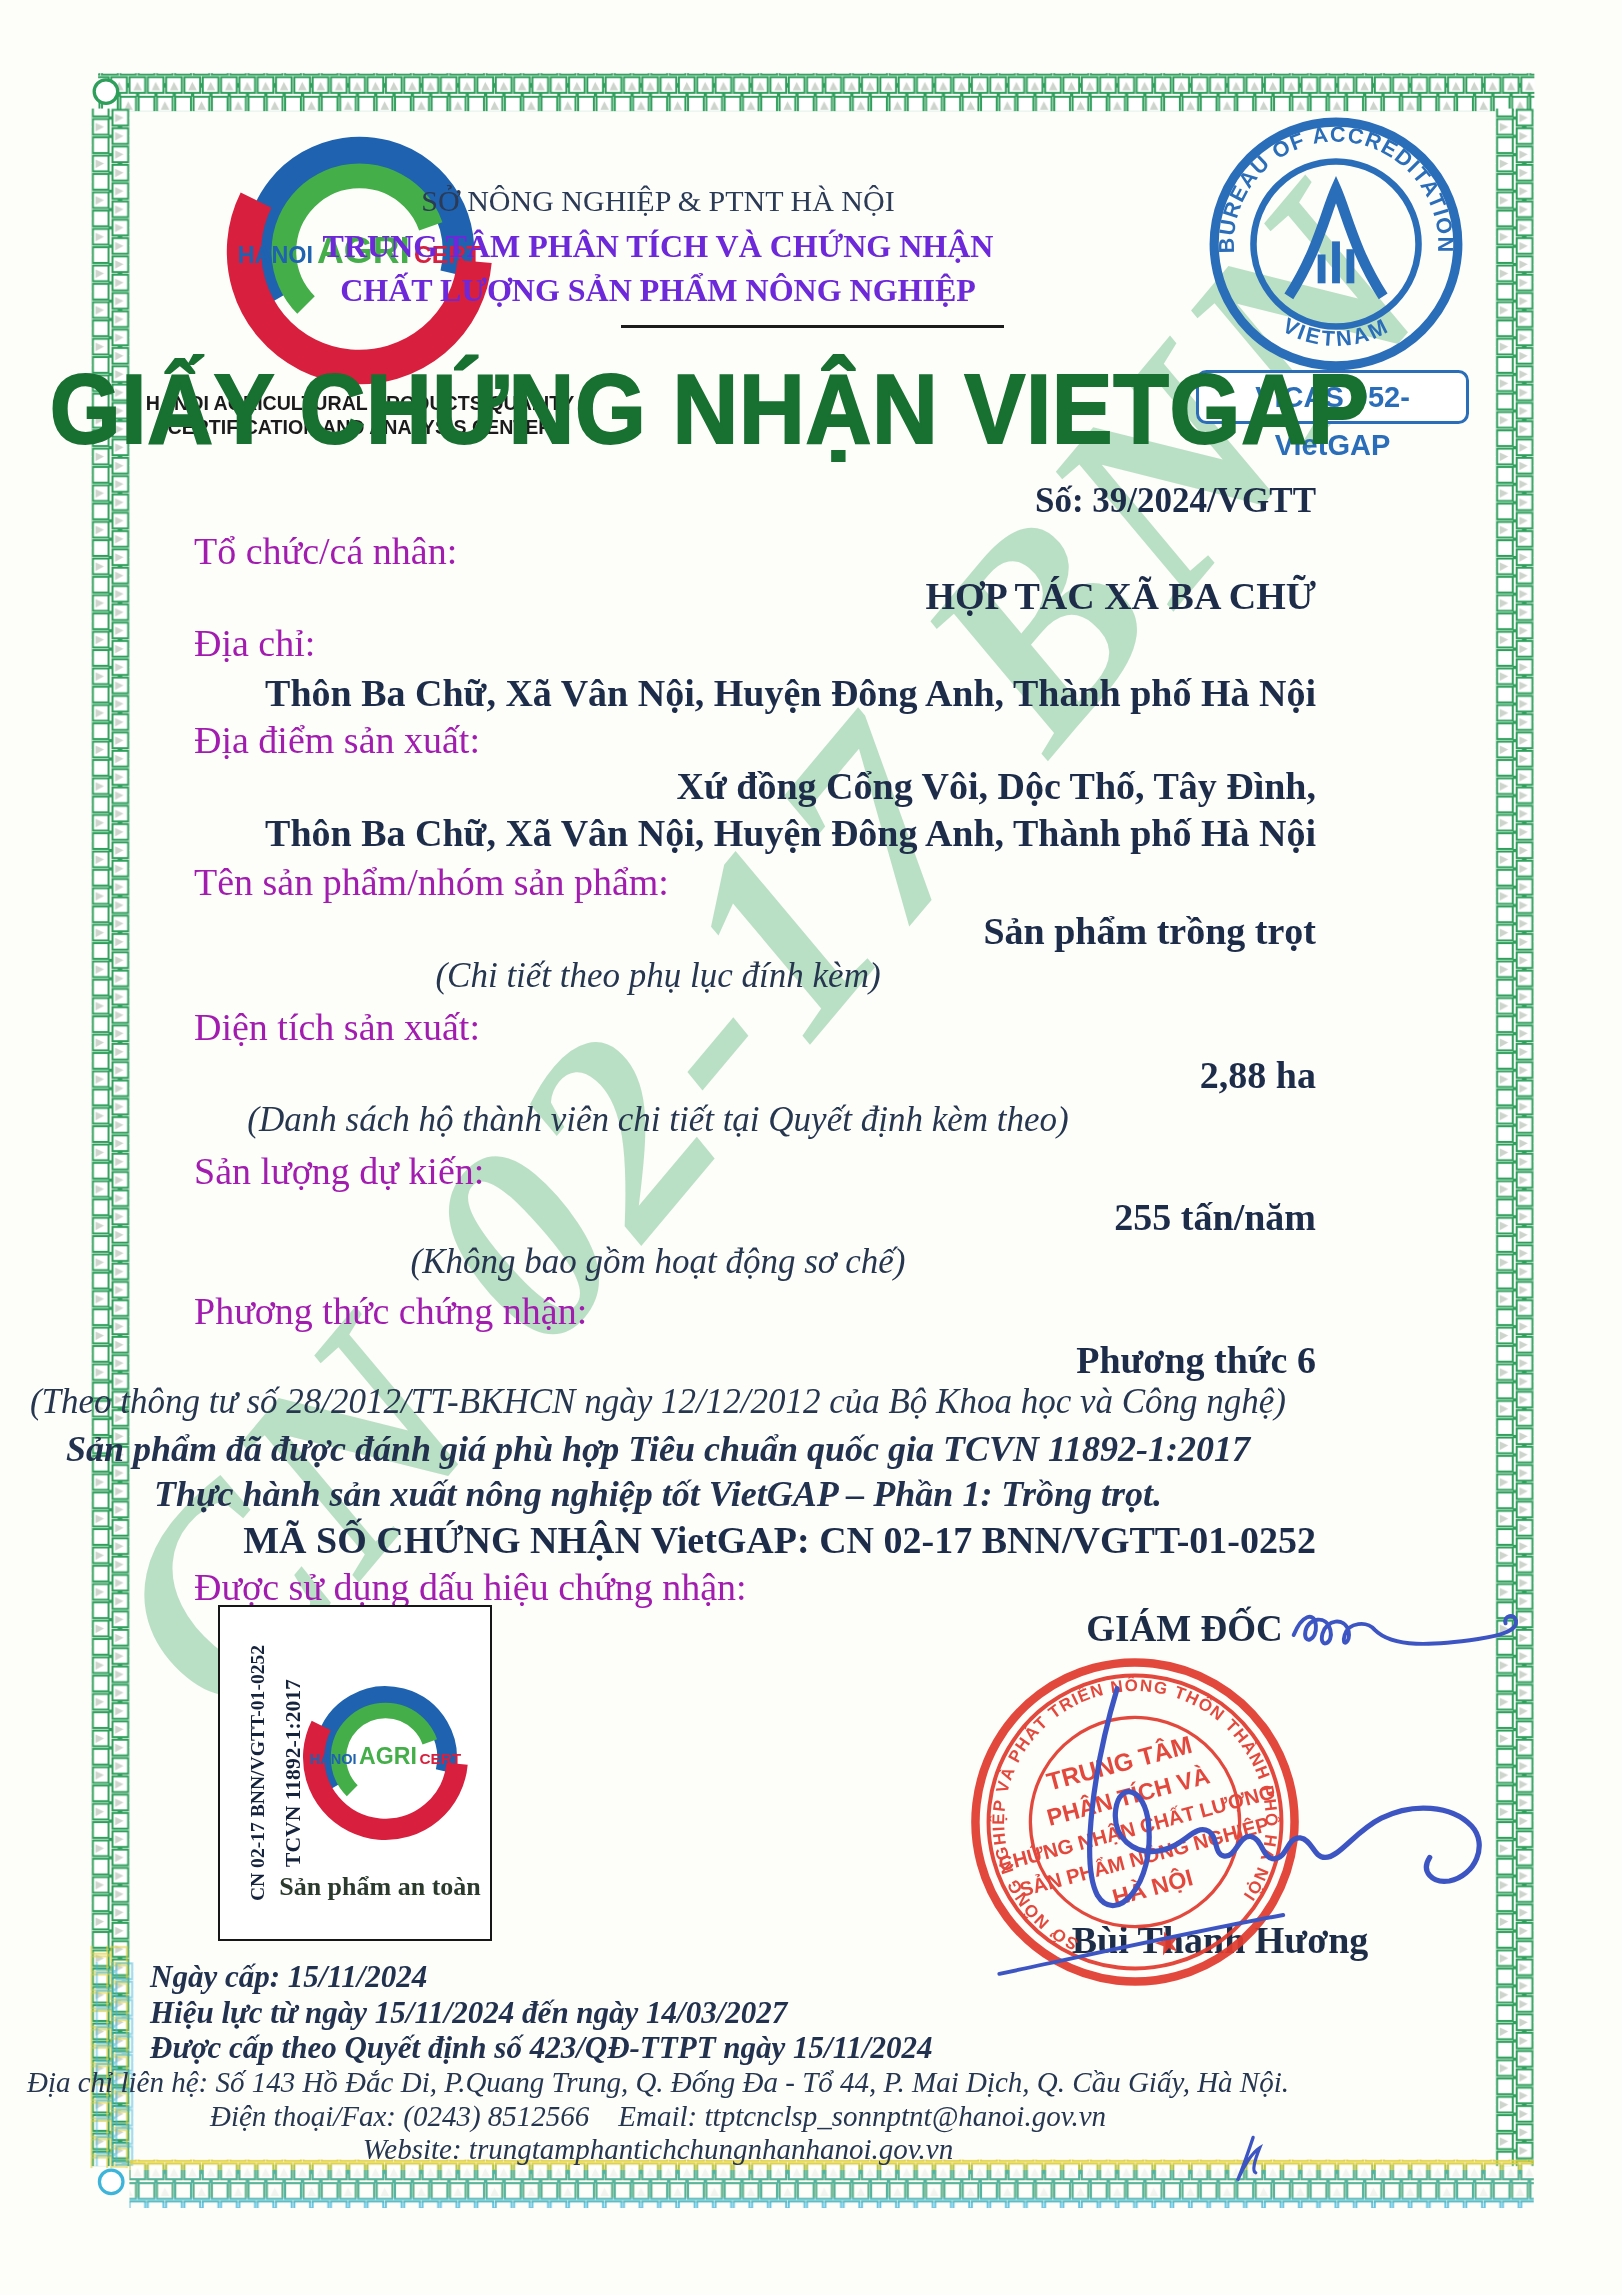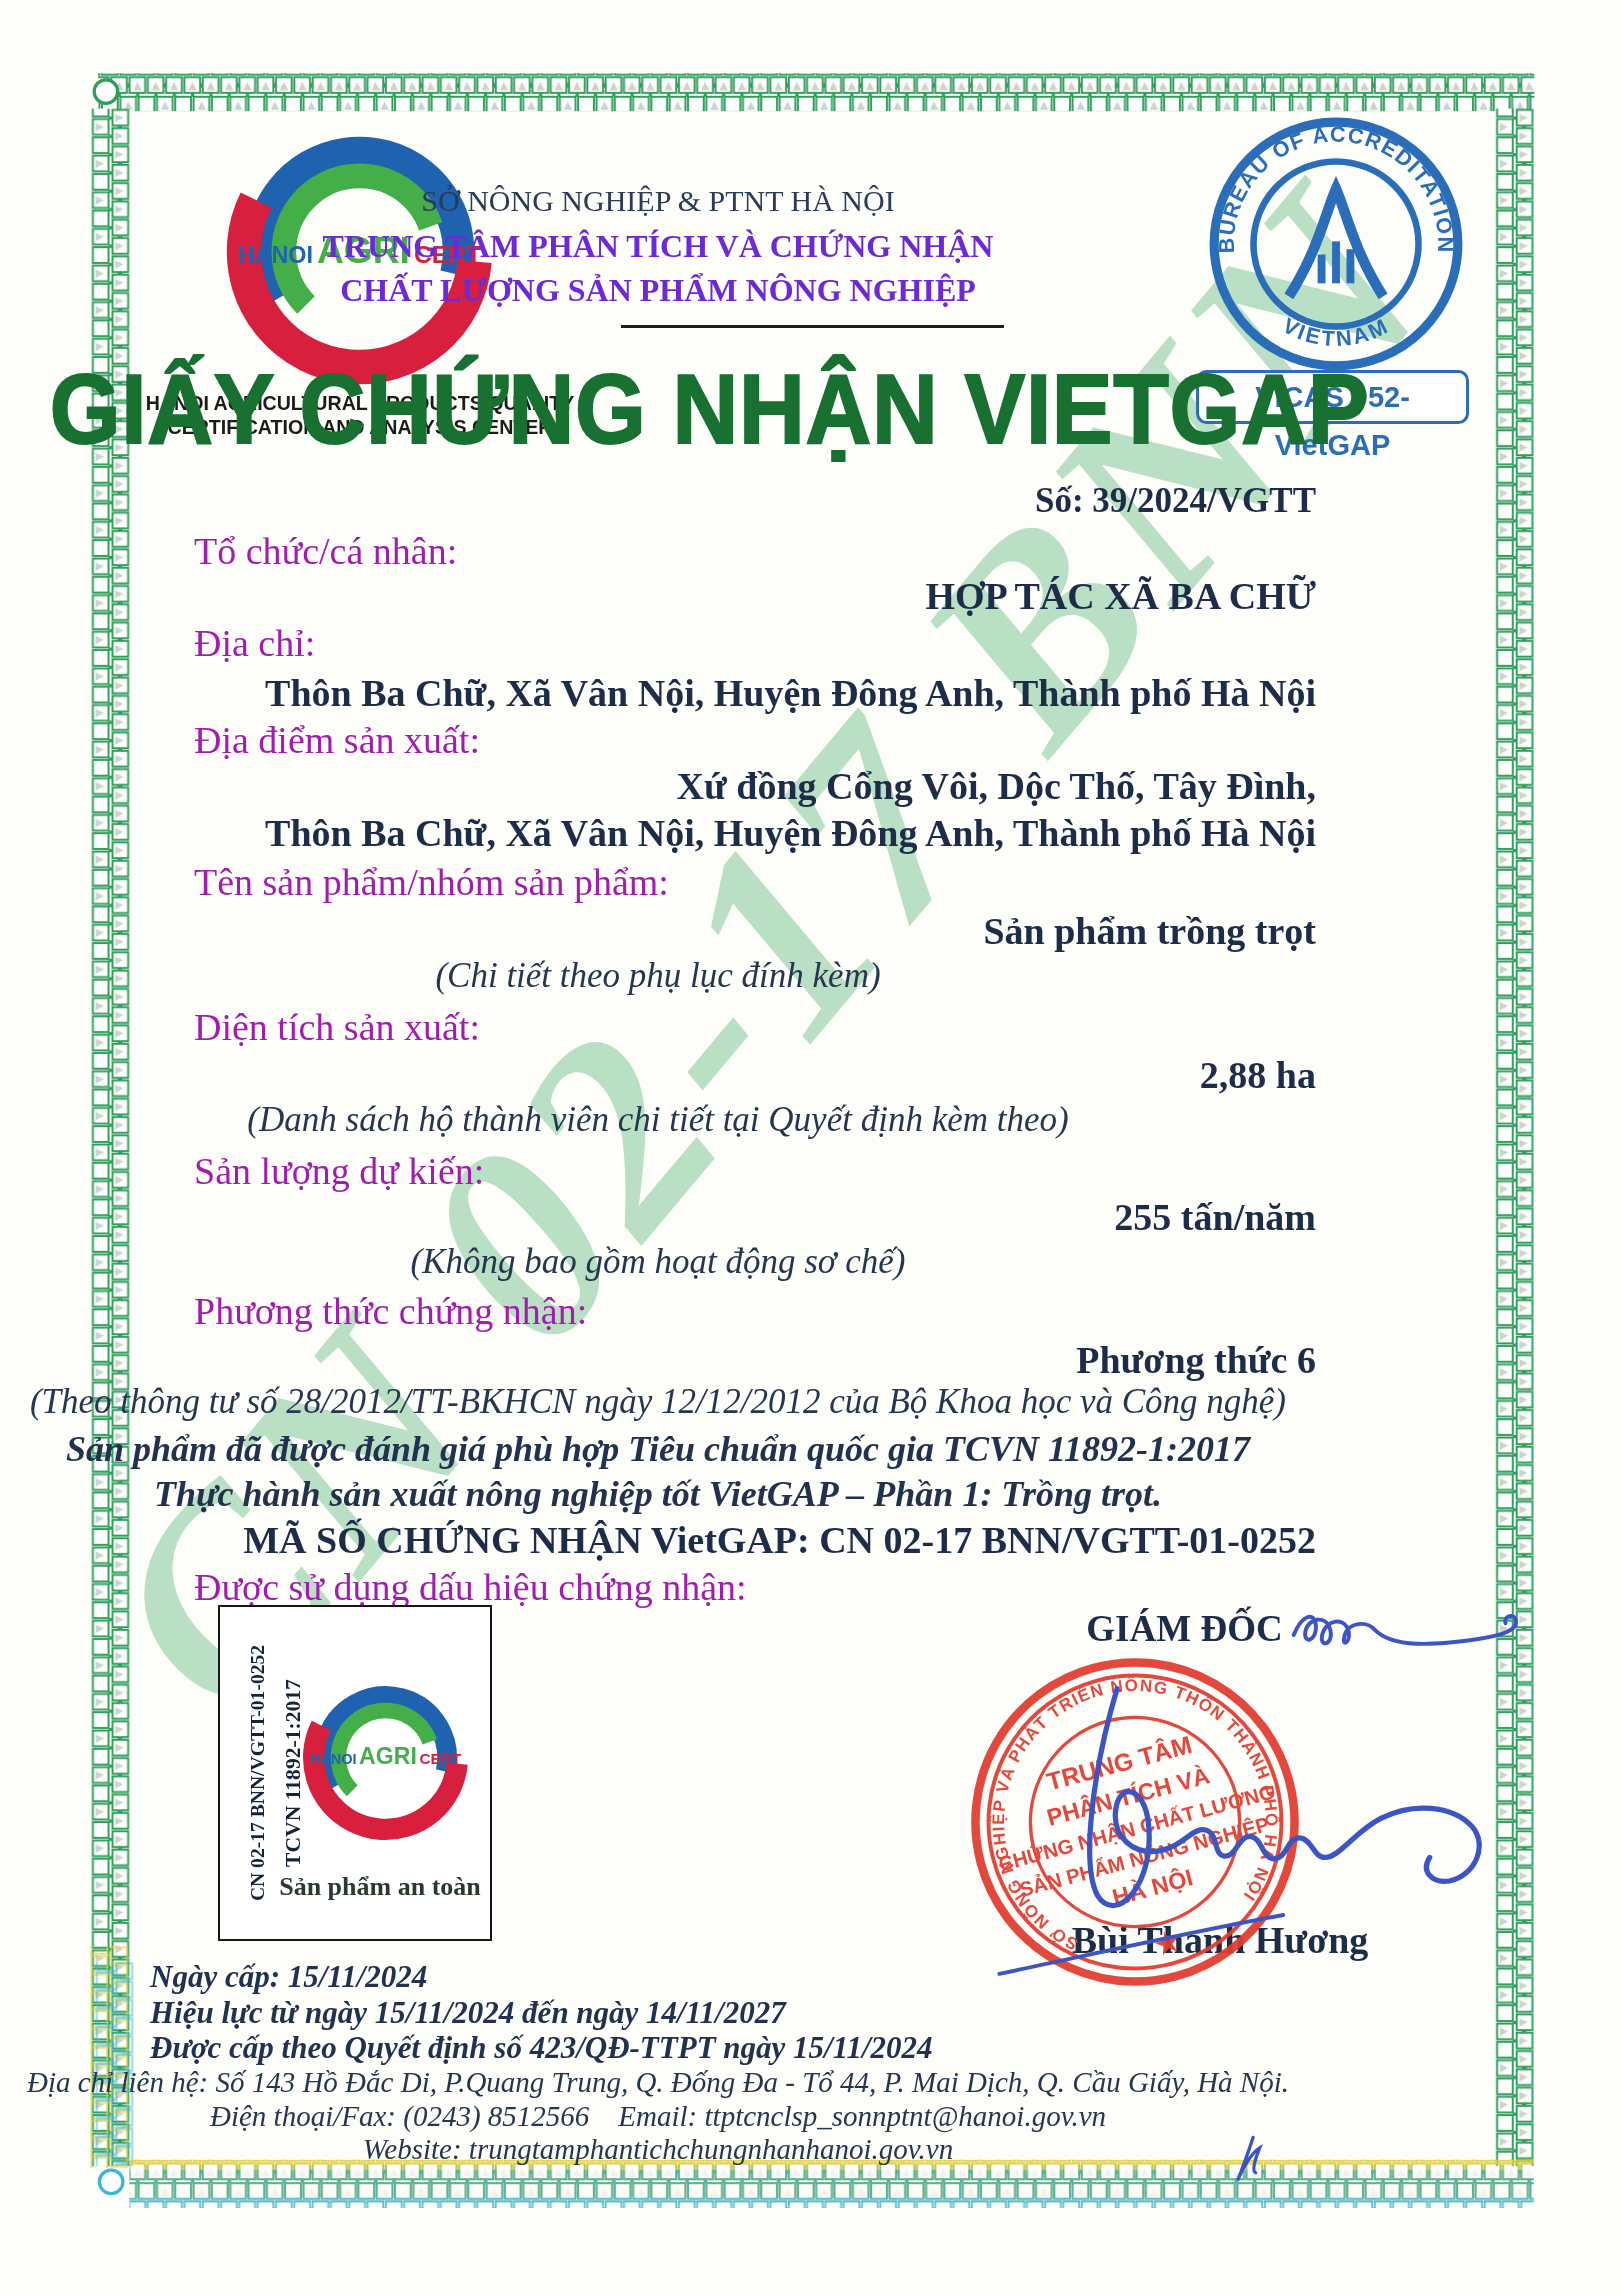--- a/index.html
+++ b/index.html
@@ -230,20 +230,20 @@
       <path stroke-width="8" d="M 1708 2582 C 1672 2702 1652 2850 1678 2898 C 1706 2944 1766 2882 1756 2788 C 1750 2732 1712 2724 1706 2766 C 1700 2810 1734 2836 1772 2830 C 1810 2824 1826 2788 1848 2800 C 1862 2808 1856 2836 1872 2838 C 1890 2840 1894 2806 1912 2808 C 1930 2810 1930 2842 1948 2842 C 1968 2842 1968 2808 1988 2810 C 2006 2812 2008 2840 2026 2840 C 2048 2840 2072 2800 2112 2780 C 2160 2756 2220 2760 2250 2792 C 2276 2820 2256 2868 2216 2876 C 2190 2880 2172 2862 2186 2840"></path>
       <path stroke-width="6" d="M 1528 3018 C 1680 2986 1830 2952 1962 2928"></path>
       <path stroke-width="6" d="M 1978 2500 C 1990 2470 2010 2462 2012 2486 C 2014 2508 1992 2516 1996 2494 C 2000 2474 2028 2468 2034 2492 C 2040 2514 2016 2522 2022 2498 C 2028 2476 2056 2472 2062 2494 C 2066 2512 2050 2520 2056 2500 C 2062 2480 2090 2478 2102 2492 C 2130 2520 2190 2516 2260 2506 C 2300 2500 2320 2492 2318 2478 C 2316 2466 2298 2470 2302 2482"></path>
       <path stroke-width="5" d="M 1916 3268 C 1906 3298 1898 3320 1892 3334 C 1902 3310 1916 3290 1926 3284 C 1918 3304 1914 3320 1920 3322"></path>
     </g>
   </svg>
 
   <div class="abs z2" style="left:1017px;top:1918px;width:406px;text-align:center;font-weight:bold;font-size:38px;color:#1e2d47;">Bùi Thanh Hương</div>
 
   <div class="footer-b" style="top:1959px;">Ngày cấp: 15/11/2024</div>
-  <div class="footer-b" style="top:1995px;">Hiệu lực từ ngày 15/11/2024 đến ngày 14/11/2027</div>
+  <div class="footer-b" style="top:1995px;">Hiệu lực từ ngày 15/11/2024 đến ngày 14/03/2027</div>
   <div class="footer-b" style="top:2030px;">Được cấp theo Quyết định số 423/QĐ-TTPT ngày 15/11/2024</div>
   <div class="centerline footer-i z2" style="top:2066px;">Địa chỉ liên hệ: Số 143 Hồ Đắc Di, P.Quang Trung, Q. Đống Đa - Tổ 44, P. Mai Dịch, Q. Cầu Giấy, Hà Nội.</div>
   <div class="centerline footer-i z2" style="top:2100px;">Điện thoại/Fax: (0243) 8512566    Email: ttptcnclsp_sonnptnt@hanoi.gov.vn</div>
   <div class="centerline footer-i z2" style="top:2133px;">Website: trungtamphantichchungnhanhanoi.gov.vn</div>
 
 </div>
 
 
 </body></html>

